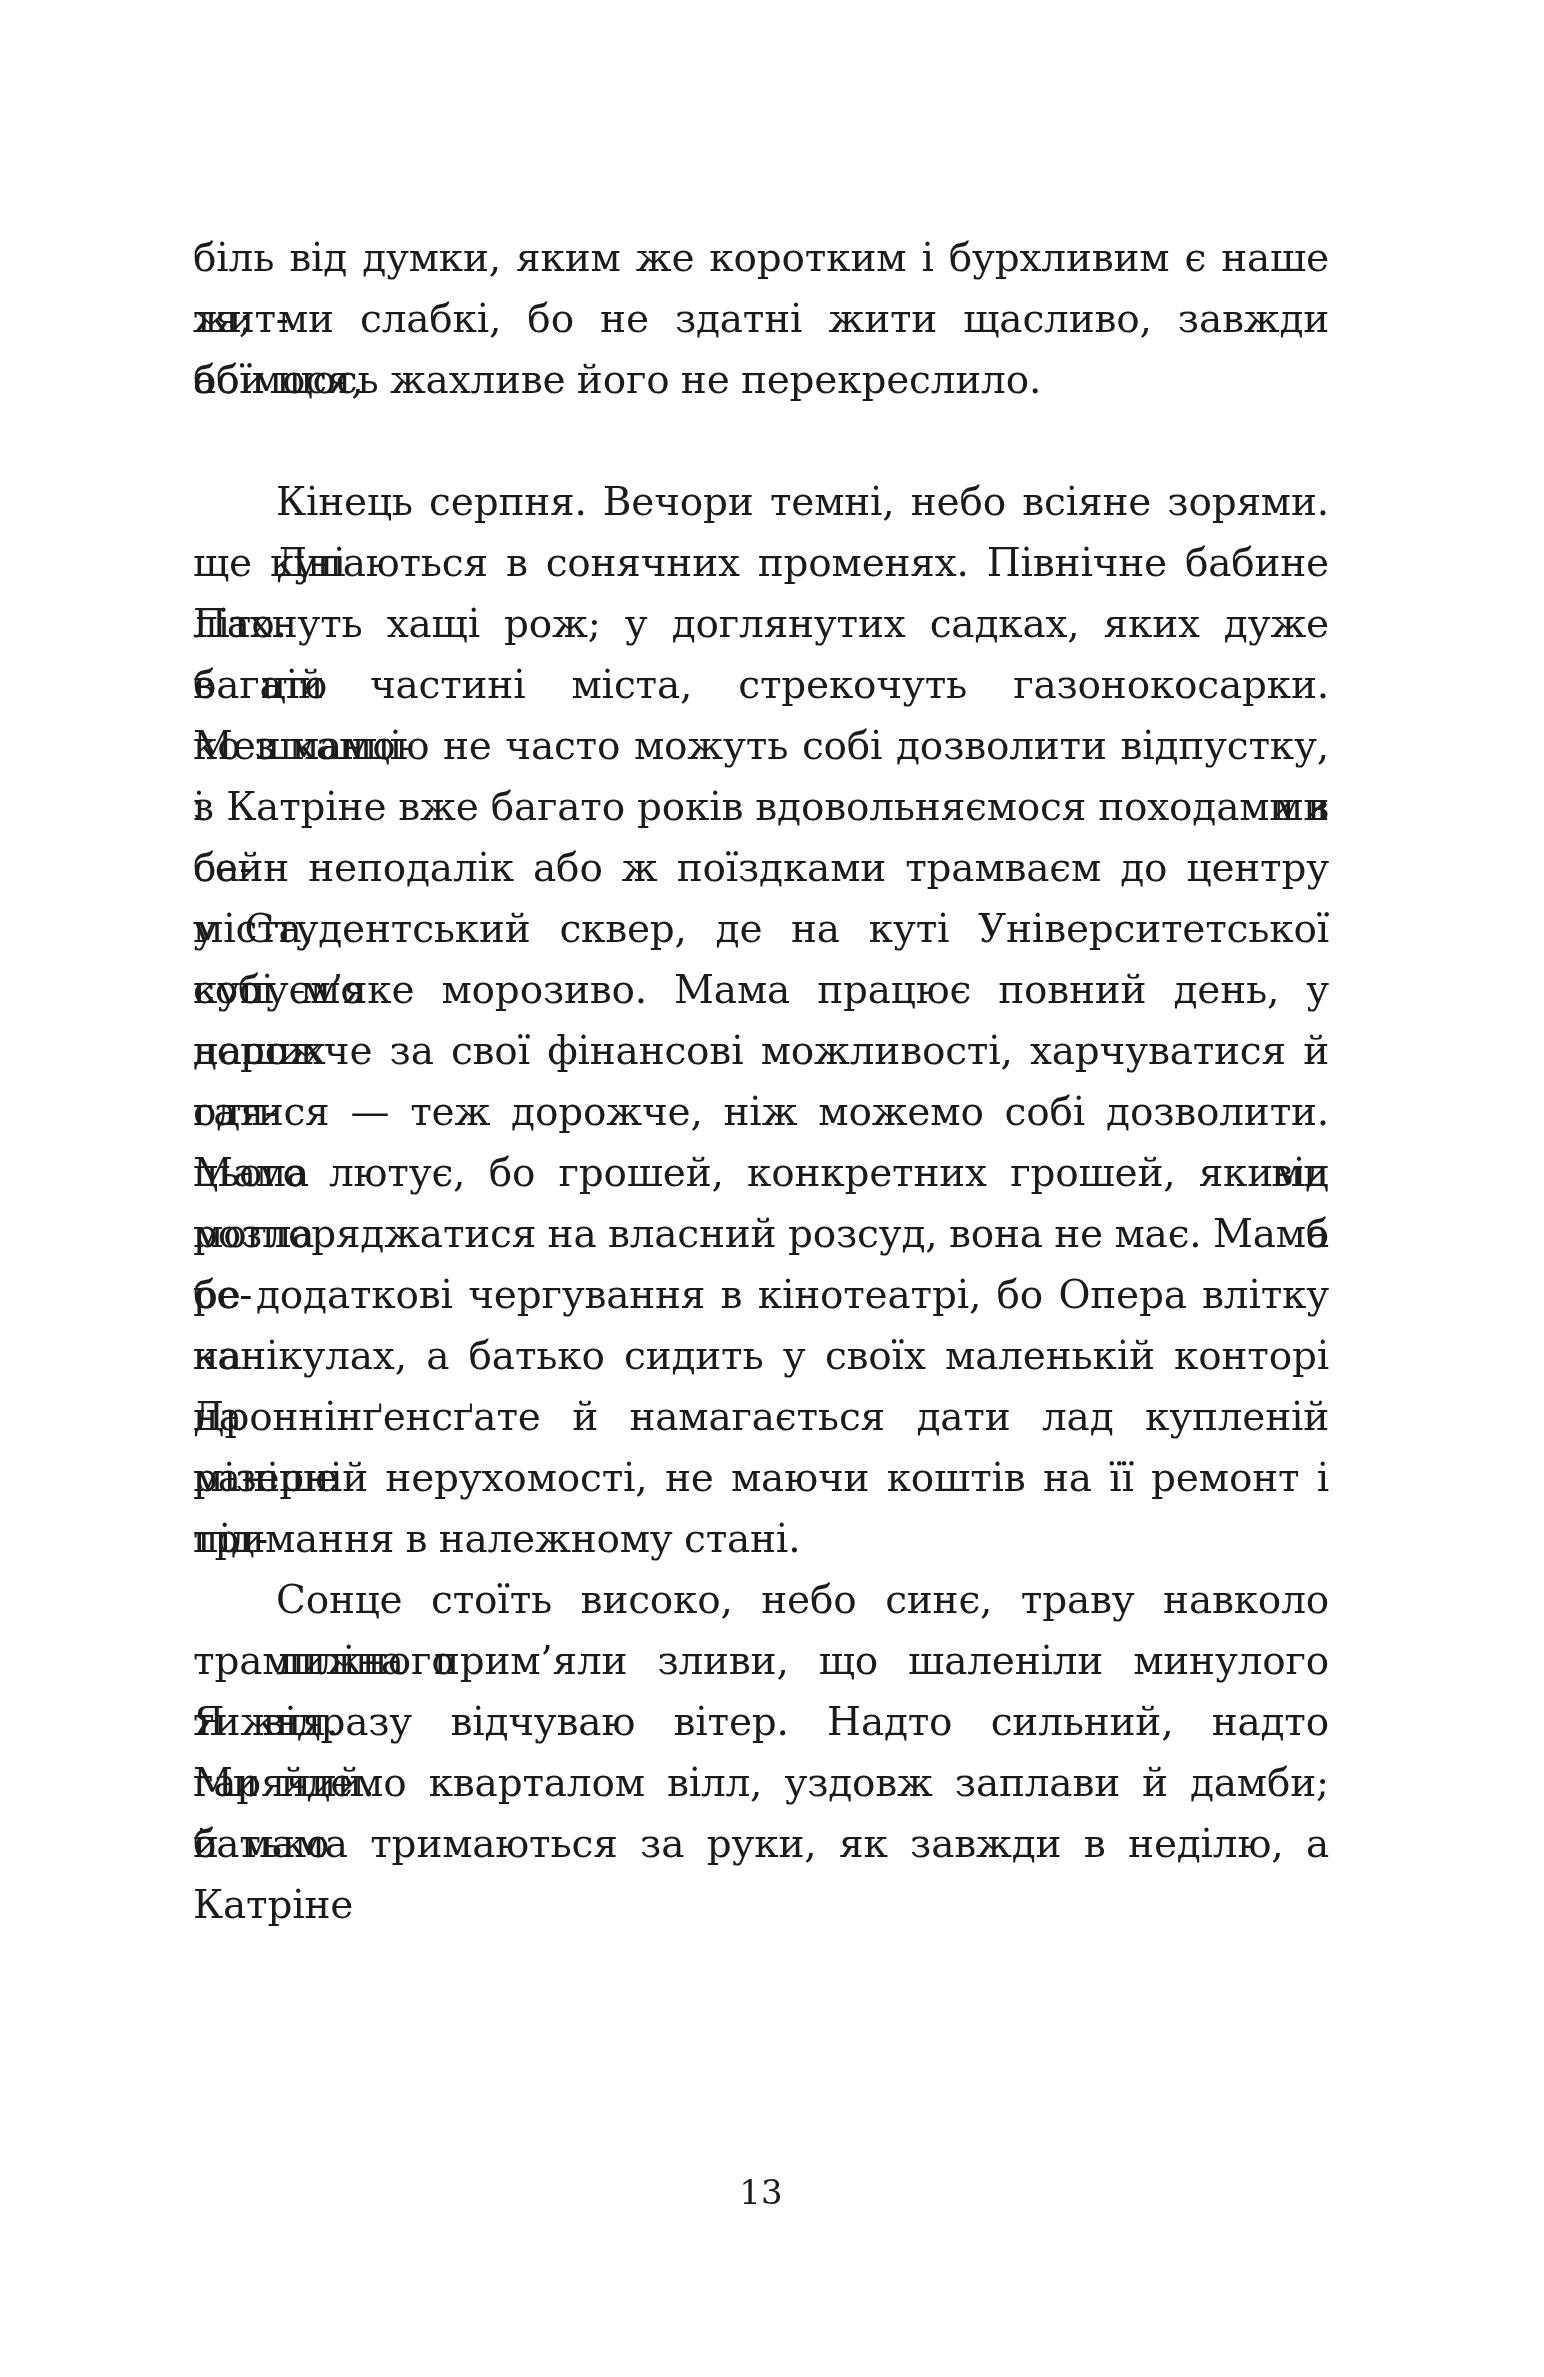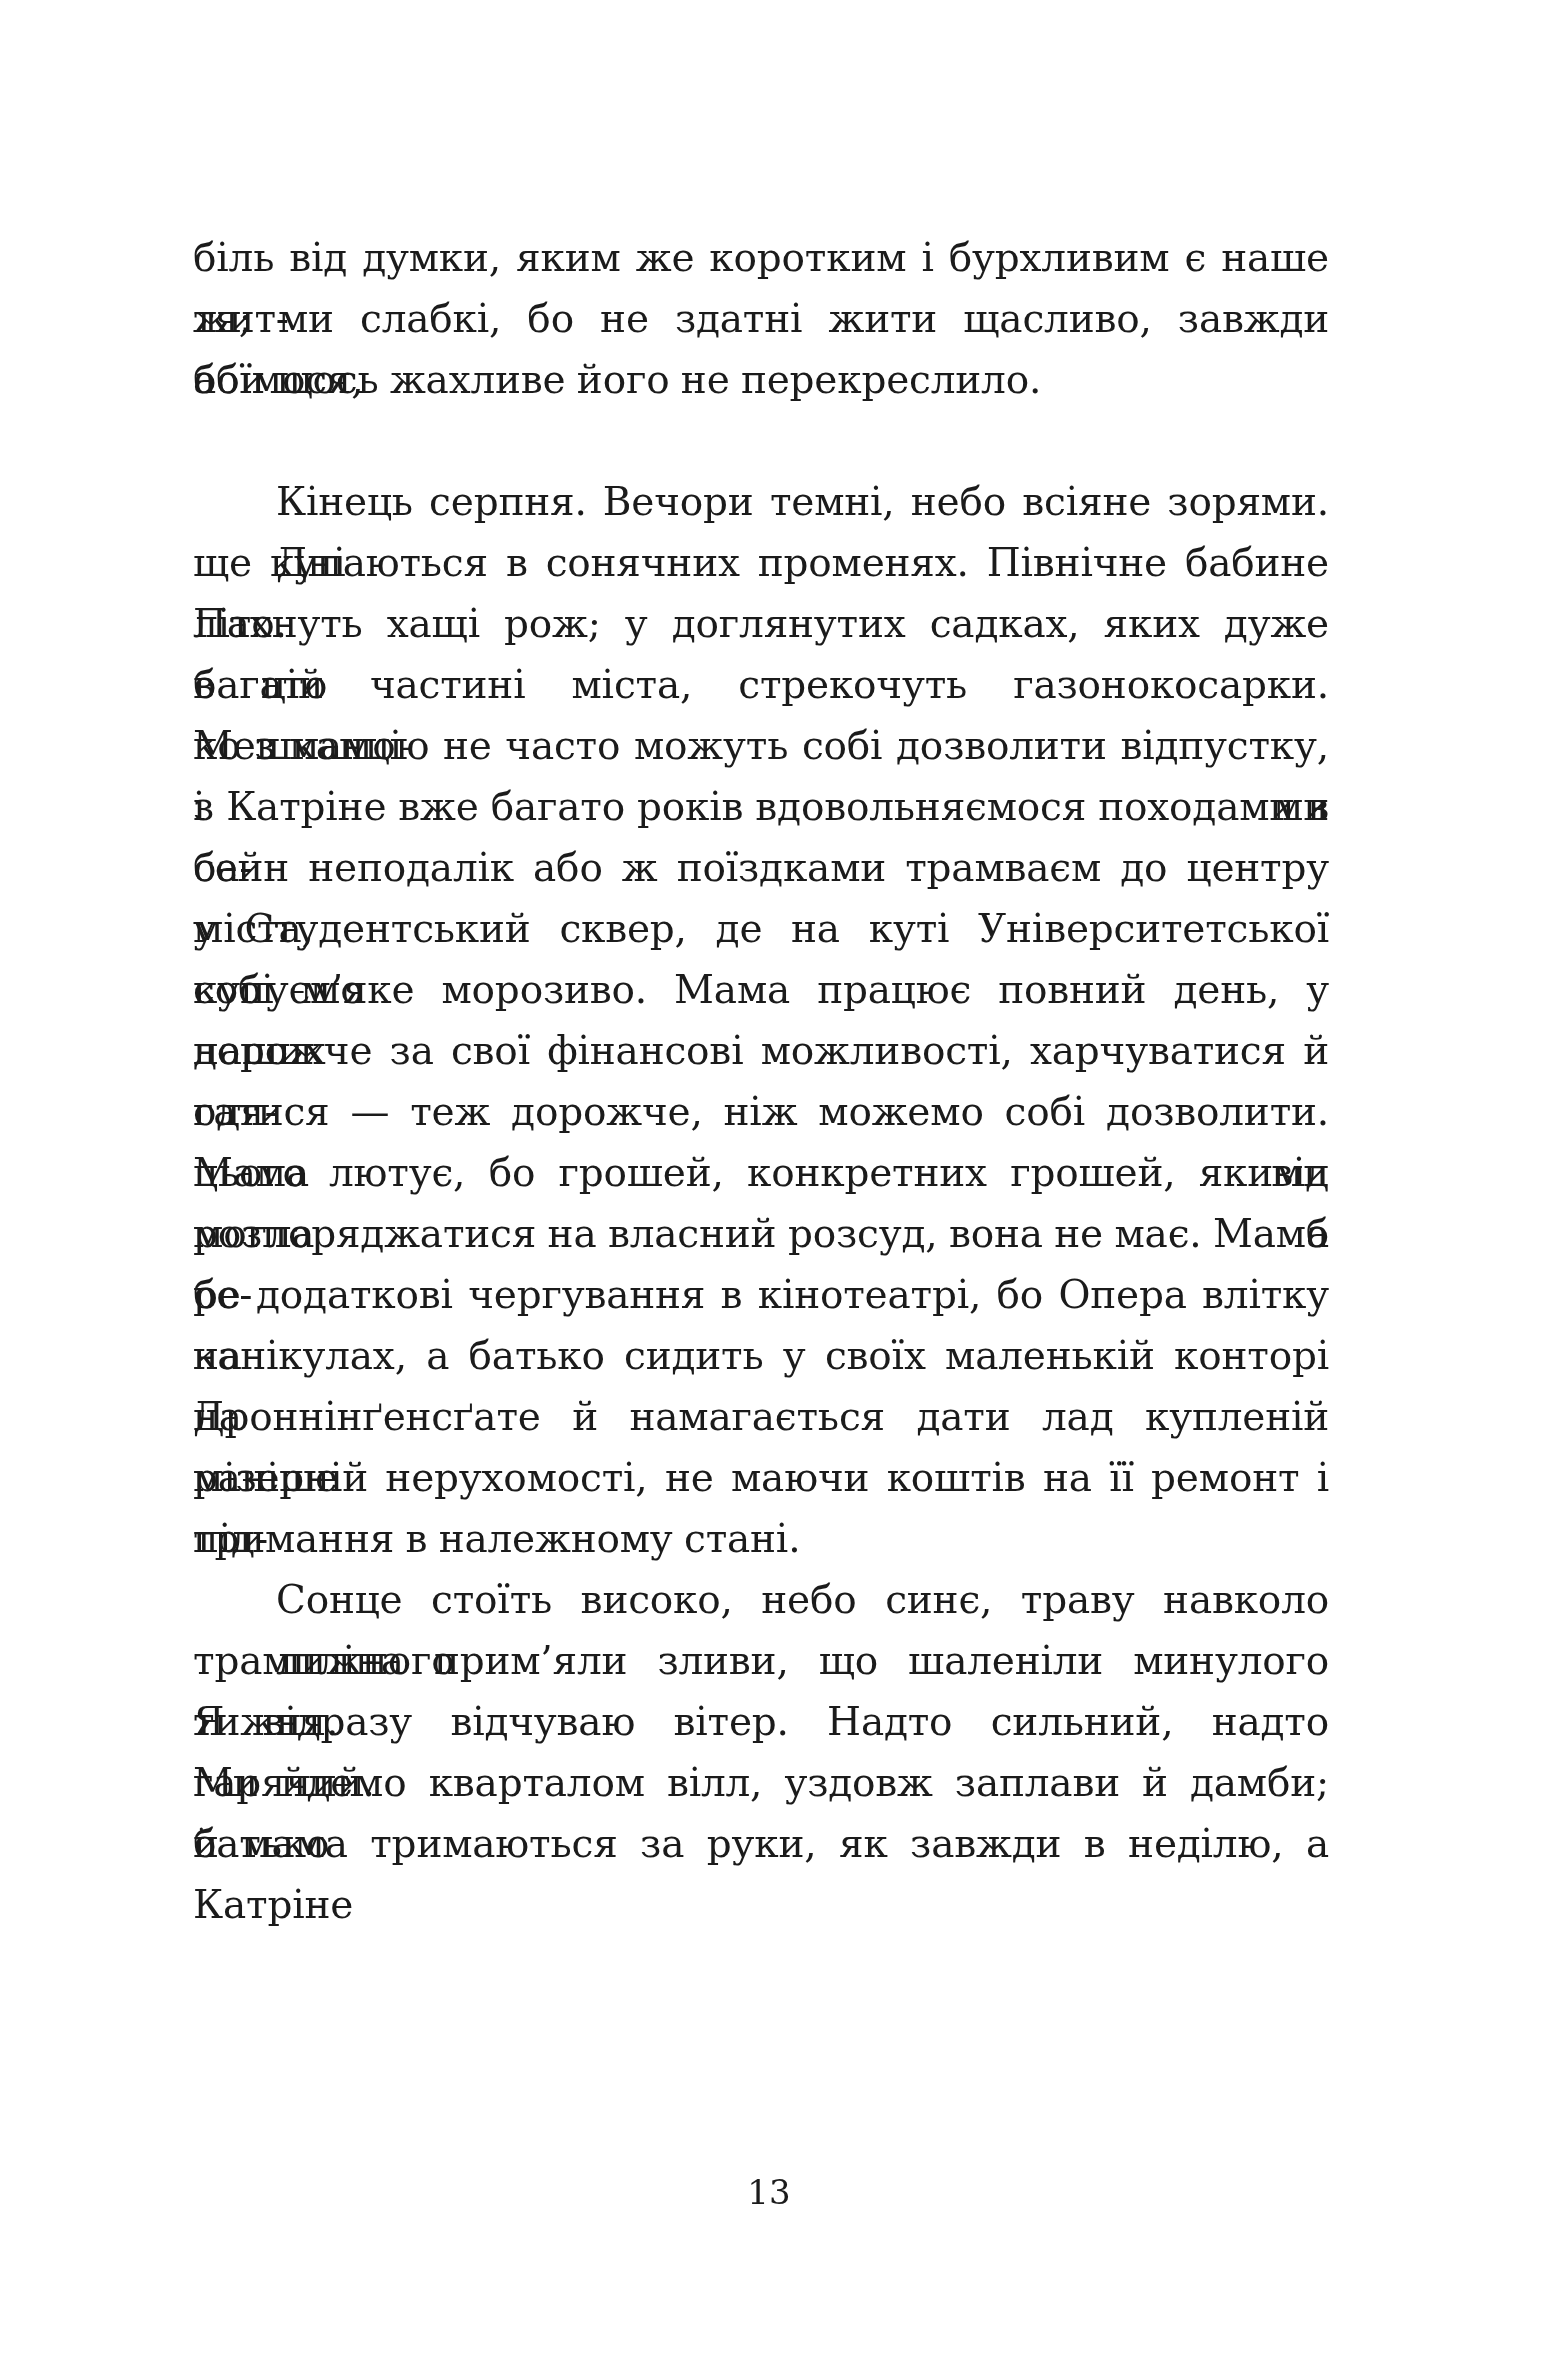--- a/index.html
+++ b/index.html
@@ -53,21 +53,21 @@
   }
   .line.last {
     text-align: left;
     text-align-last: left;
   }
   .line.justify {
     white-space: normal;
   }
   .page-number {
     position: absolute;
-    left: 8px;
+    left: 0;
     width: 1522px;
     top: 2170px;
     text-align: center;
     font-size: 34px;
     line-height: 45px;
     color: #1b1b1b;
   }
 </style>
 </head>
 <body>

